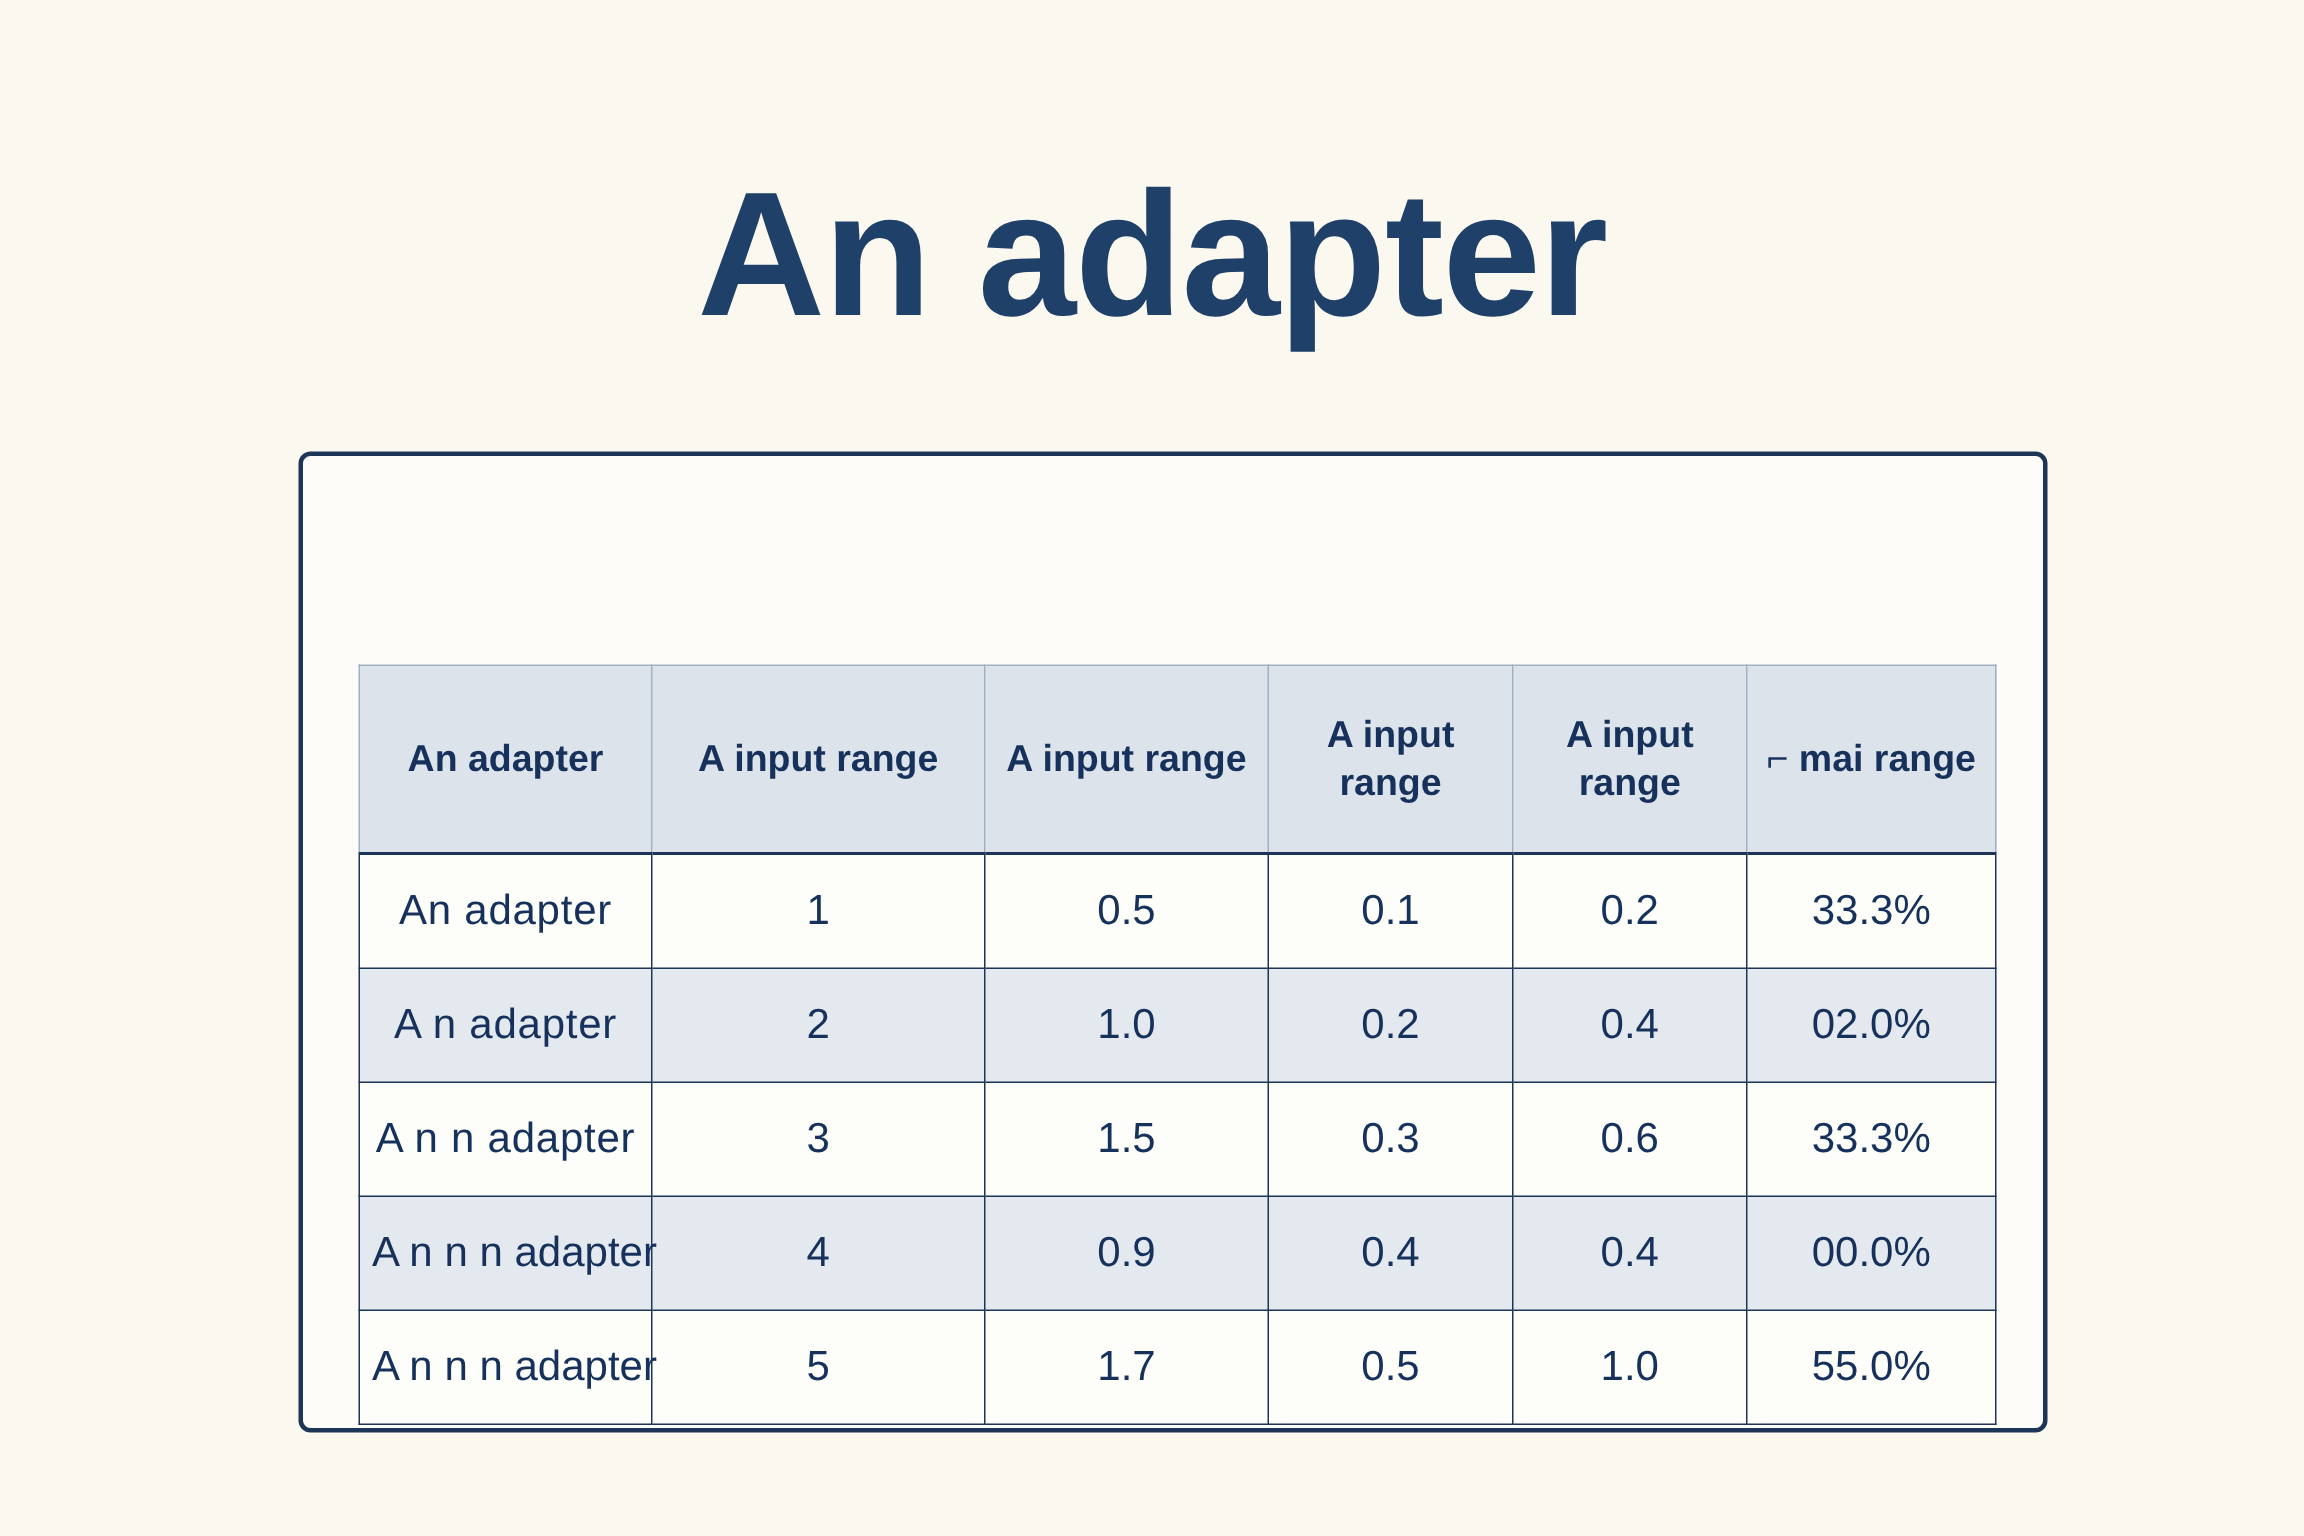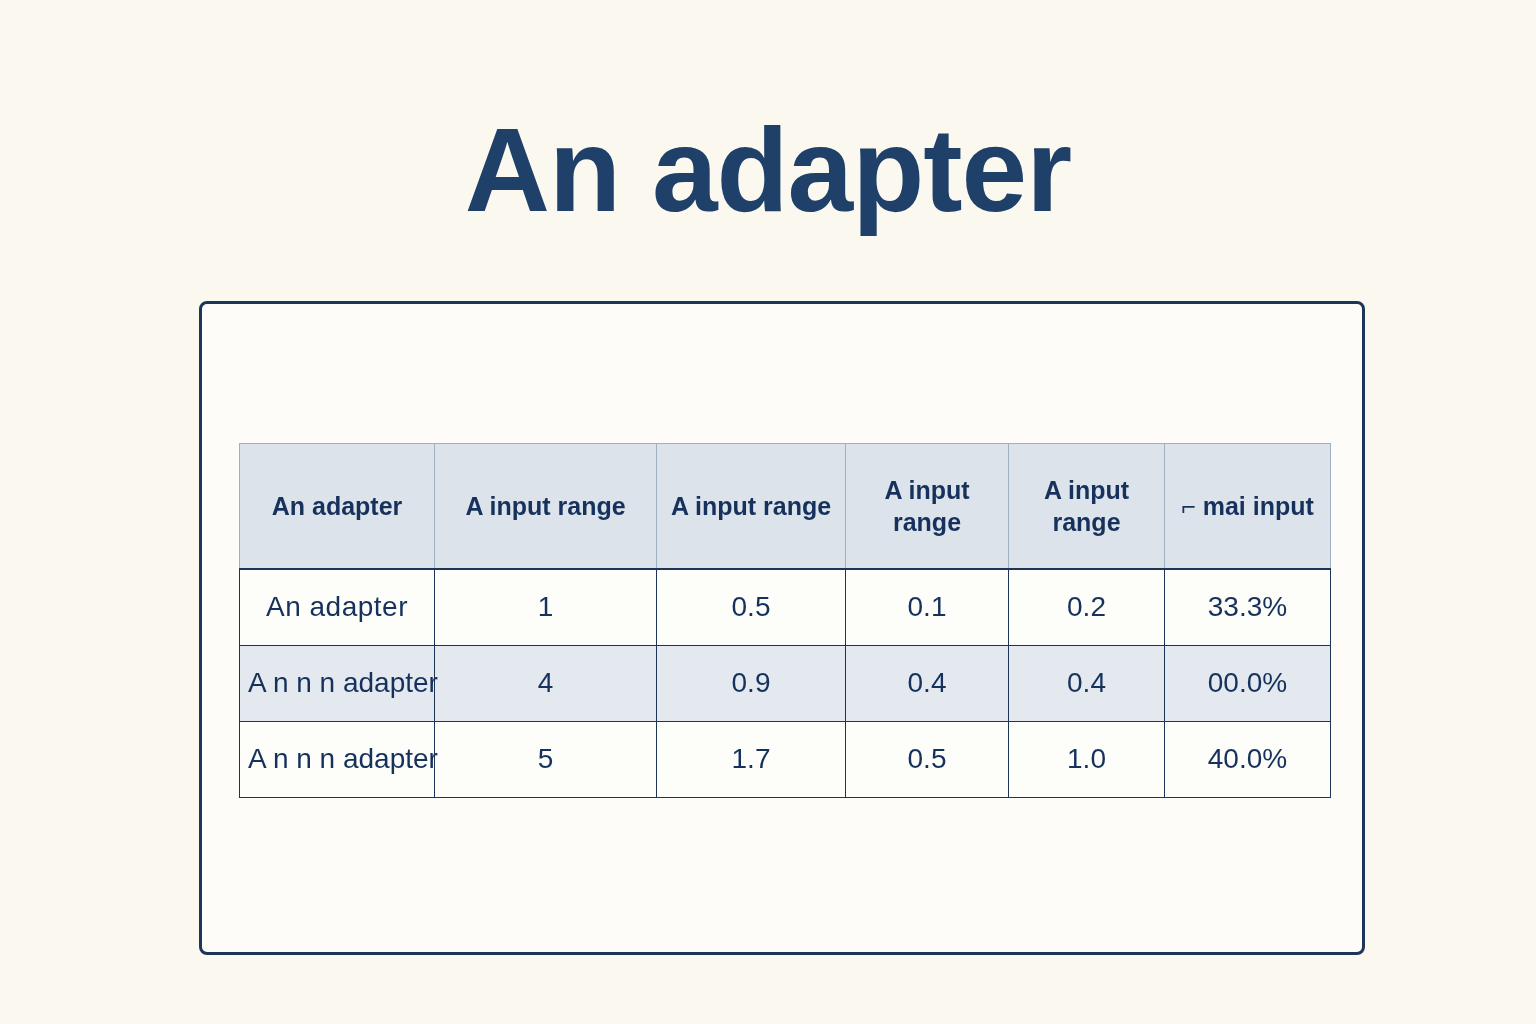--- a/index.html
+++ b/index.html
@@ -119,43 +119,59 @@
         <col class="c4">
         <col class="c5">
     </colgroup>
     <thead>
       <tr>
         <th>An adapter</th>
         <th>A input range</th>
         <th>A input range</th>
         <th>A input range</th>
         <th>A input range</th>
-        <th>⌐ mai input</th>
+        <th>⌐ mai range</th>
       </tr>
     </thead>
     <tbody>
       <tr>
         <td class="label-cell">An adapter</td>
         <td>1</td>
         <td>0.5</td>
         <td>0.1</td>
         <td>0.2</td>
+        <td>33.3%</td>
+      </tr>
+      <tr>
+        <td class="label-cell">A n adapter</td>
+        <td>2</td>
+        <td>1.0</td>
+        <td>0.2</td>
+        <td>0.4</td>
+        <td>02.0%</td>
+      </tr>
+      <tr>
+        <td class="label-cell">A n n adapter</td>
+        <td>3</td>
+        <td>1.5</td>
+        <td>0.3</td>
+        <td>0.6</td>
         <td>33.3%</td>
       </tr>
       <tr>
         <td class="label-cell overflow-label">A n n n adapter</td>
         <td>4</td>
         <td>0.9</td>
         <td>0.4</td>
         <td>0.4</td>
         <td>00.0%</td>
       </tr>
       <tr>
         <td class="label-cell overflow-label">A n n n adapter</td>
         <td>5</td>
         <td>1.7</td>
         <td>0.5</td>
         <td>1.0</td>
-        <td>40.0%</td>
+        <td>55.0%</td>
       </tr>
     </tbody>
   </table>
 </div>
 
 </body></html>

